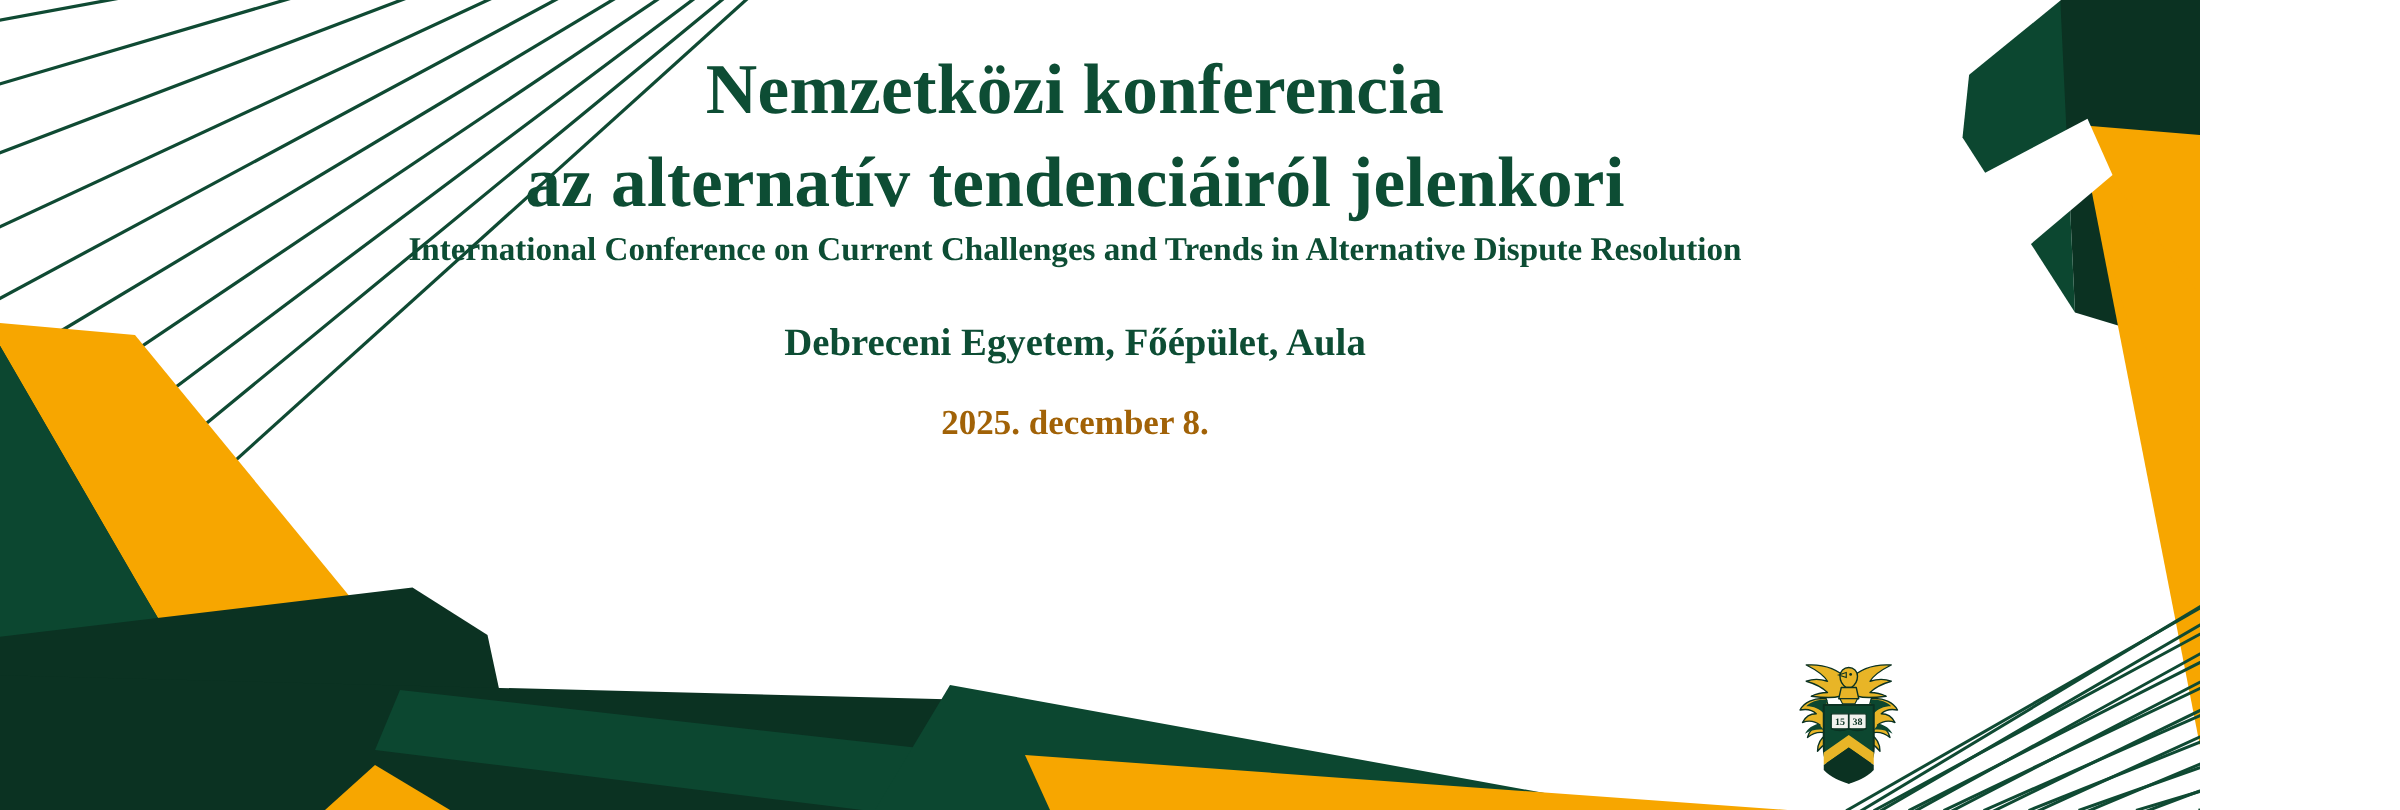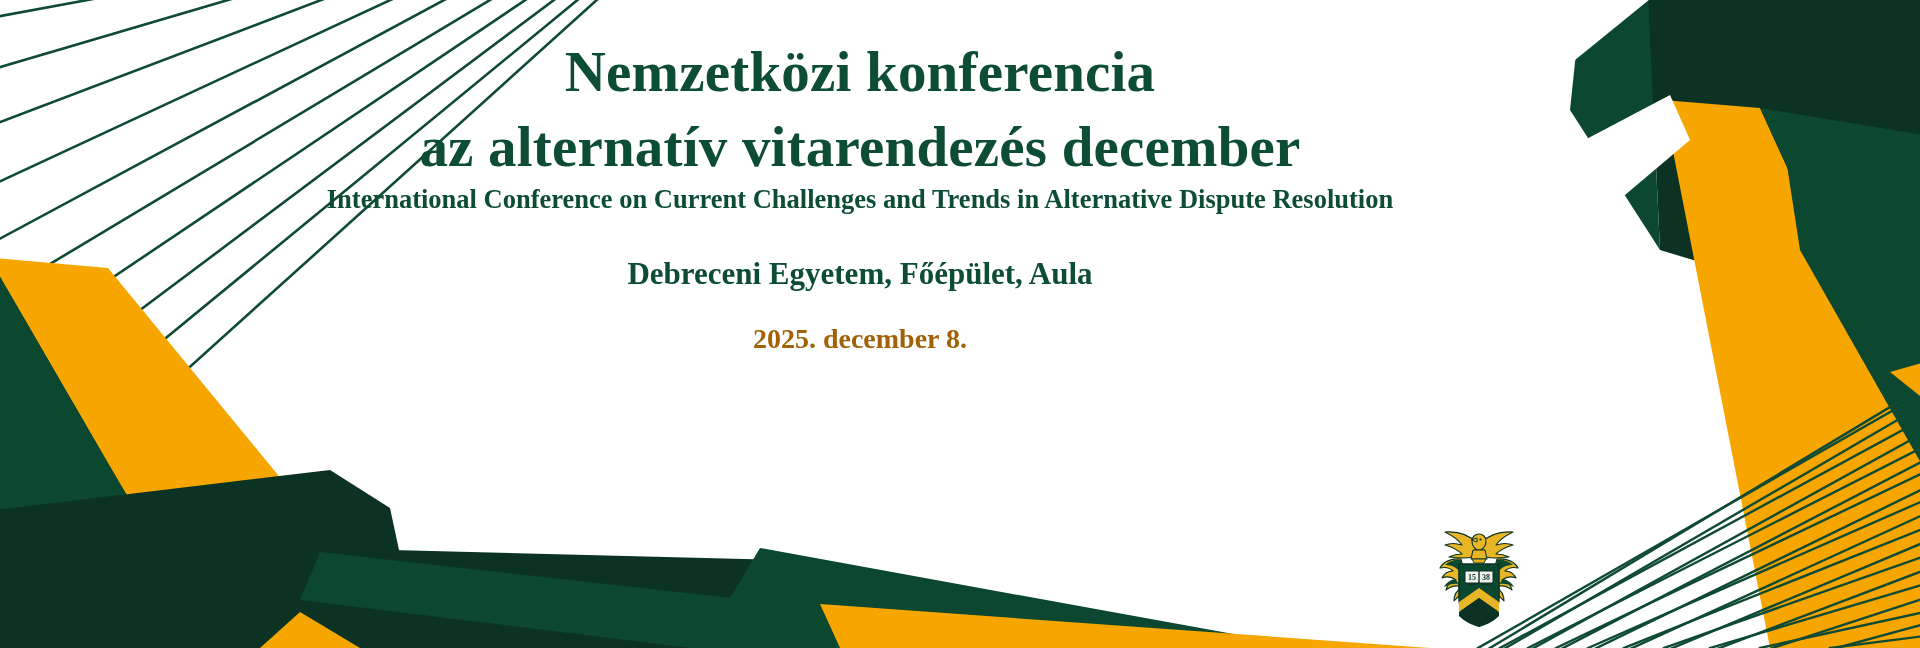--- a/index.html
+++ b/index.html
@@ -6,21 +6,21 @@
   html, body {
     margin: 0;
     padding: 0;
     background: #ffffff;
   }
   body {
     font-family: "Liberation Serif", serif;
   }
   .banner {
     position: relative;
-    width: 1920px;
+    width: 1760px;
     height: 648px;
     overflow: hidden;
     background: #ffffff;
   }
   .bg-layer {
     position: absolute;
     inset: 0;
     width: 1920px;
     height: 648px;
   }
@@ -162,21 +162,21 @@
     </g>
 
     <polygon points="1890,372 1925,362 1925,400" fill="#f7a600"></polygon>
 
   </svg>
 
   <div class="content">
 
     <div class="text-block" style="top:34px;">
       <div class="title-line title-1">Nemzetközi konferencia</div>
-      <div class="title-line title-2">az alternatív vitarendezés december</div>
+      <div class="title-line title-2">az alternatív tendenciáiról jelenkori</div>
 
       <div class="subtitle-en">International Conference on Current Challenges and Trends in Alternative Dispute Resolution</div>
 
       <div class="venue">
         <div>Debreceni Egyetem, Főépület, Aula</div>
       </div>
 
       <div class="date">2025. december 8.</div>
     </div>
 

